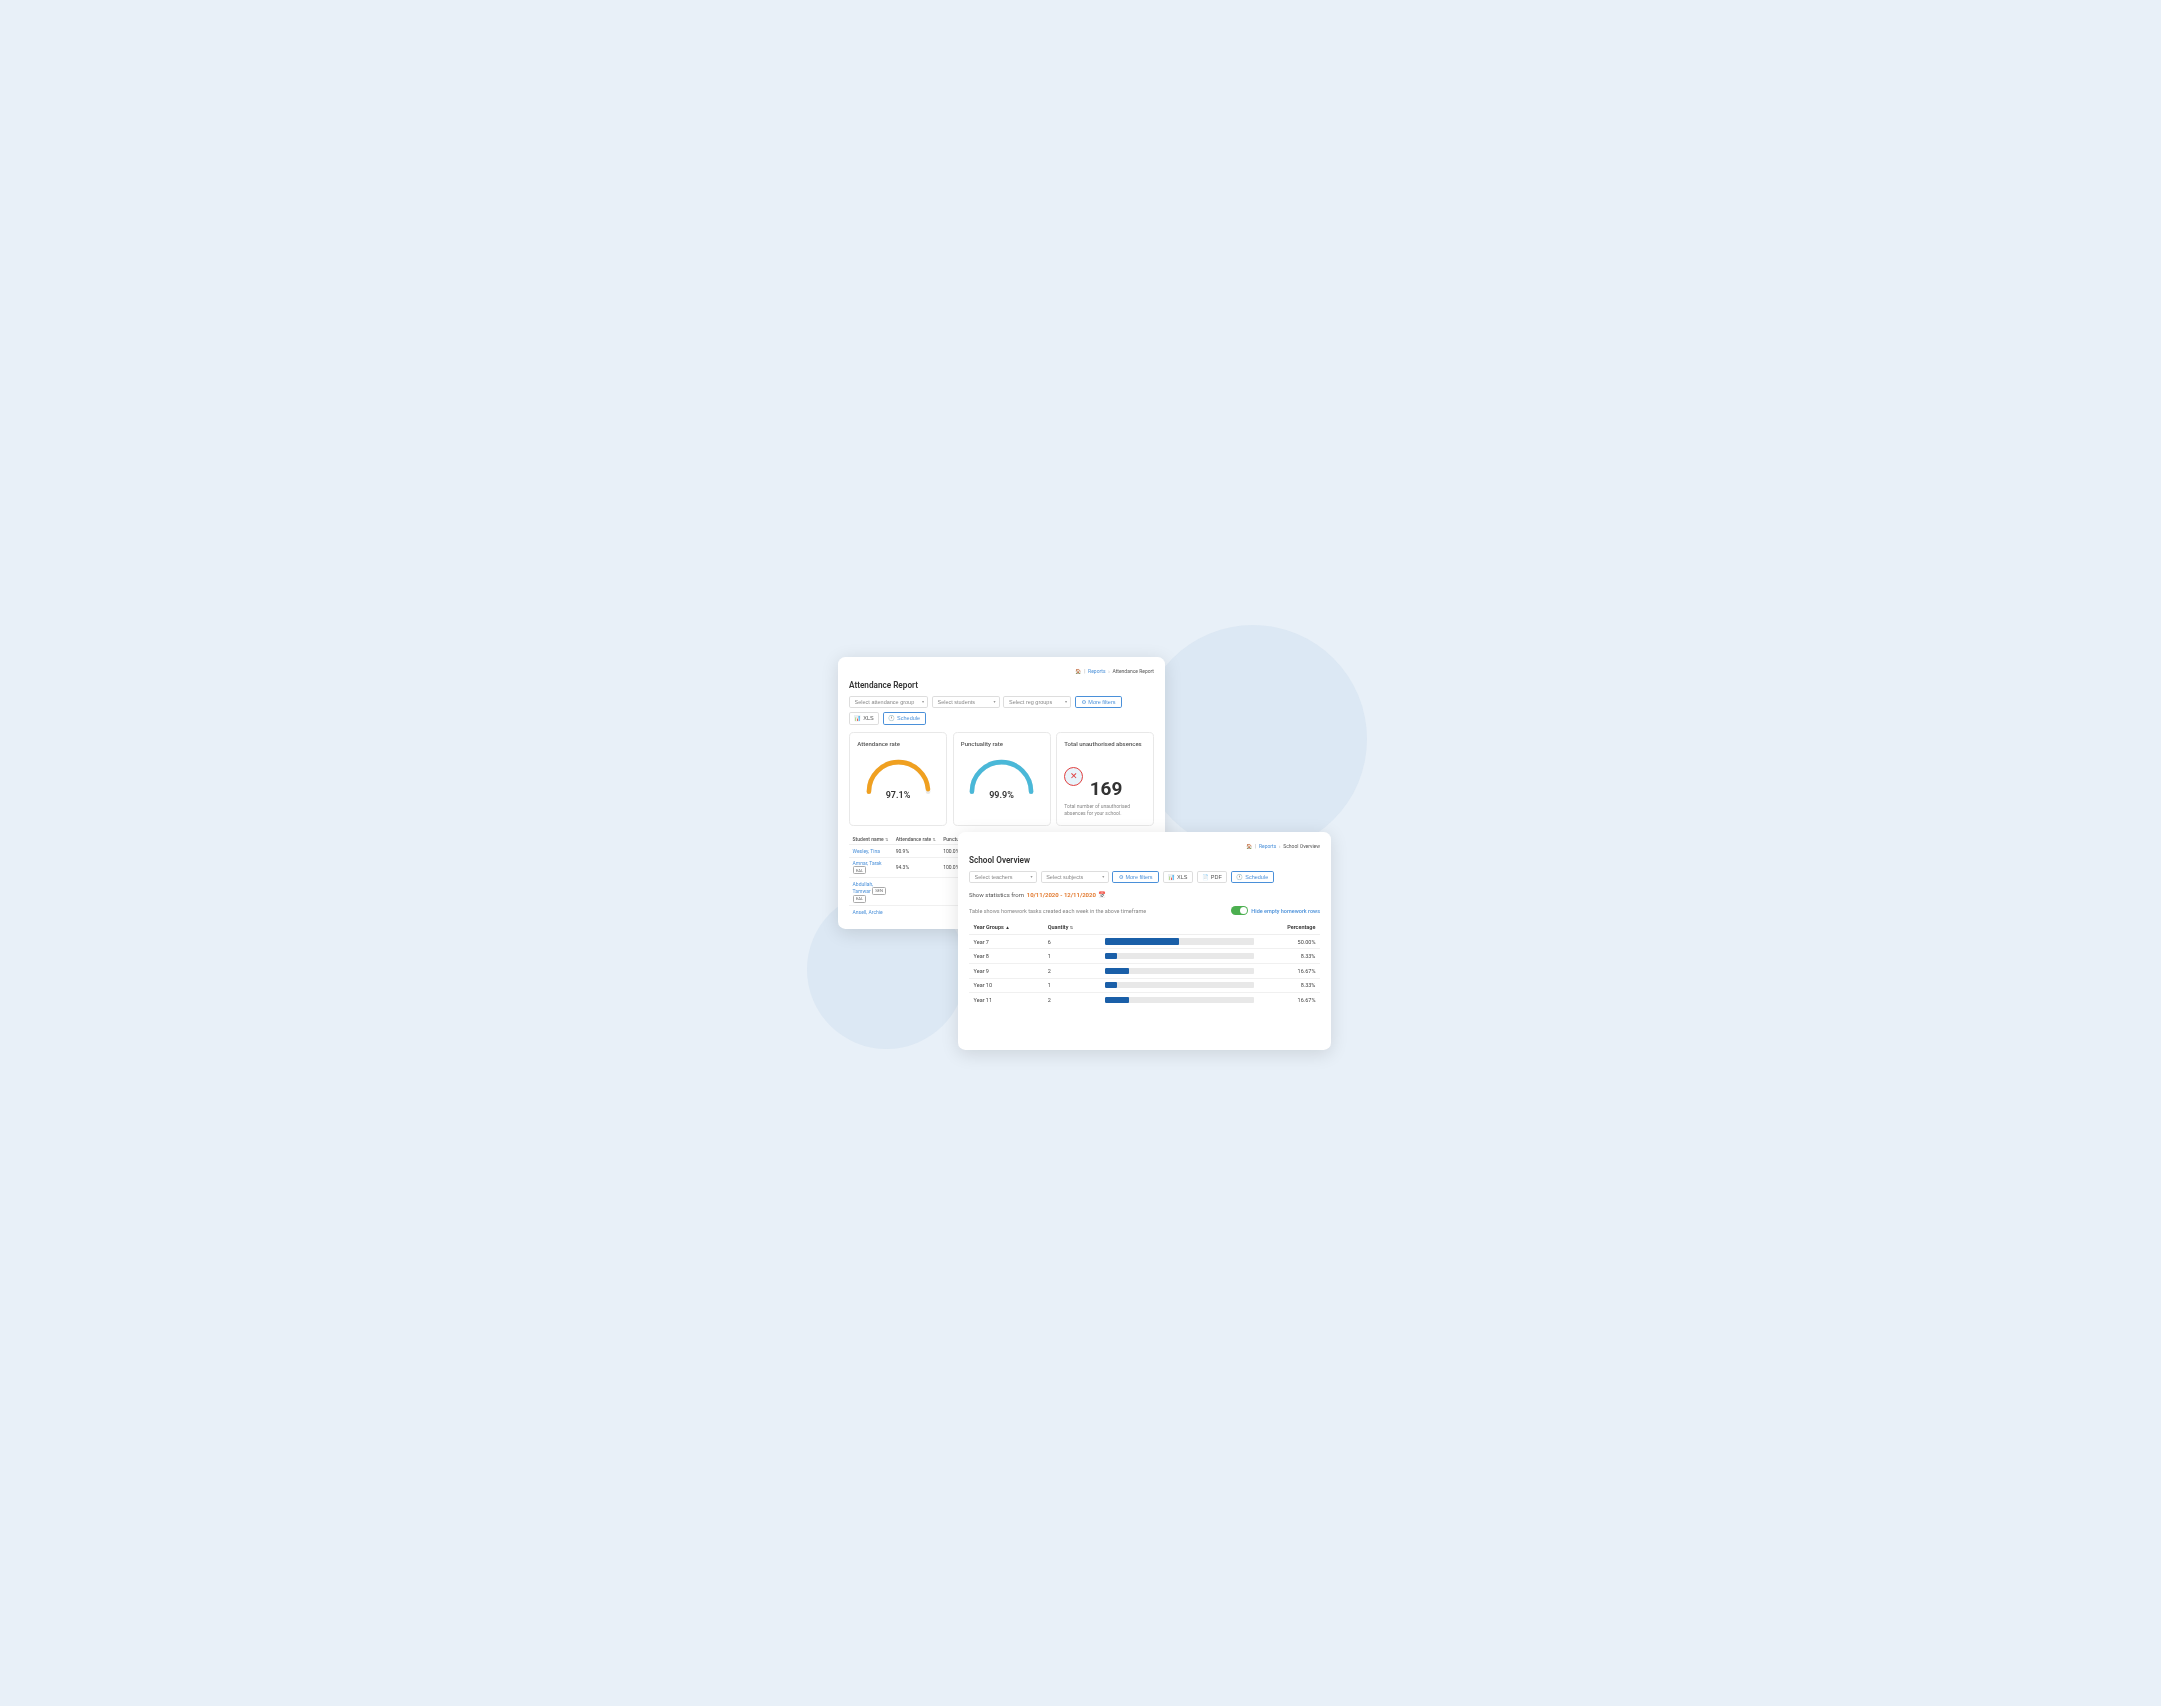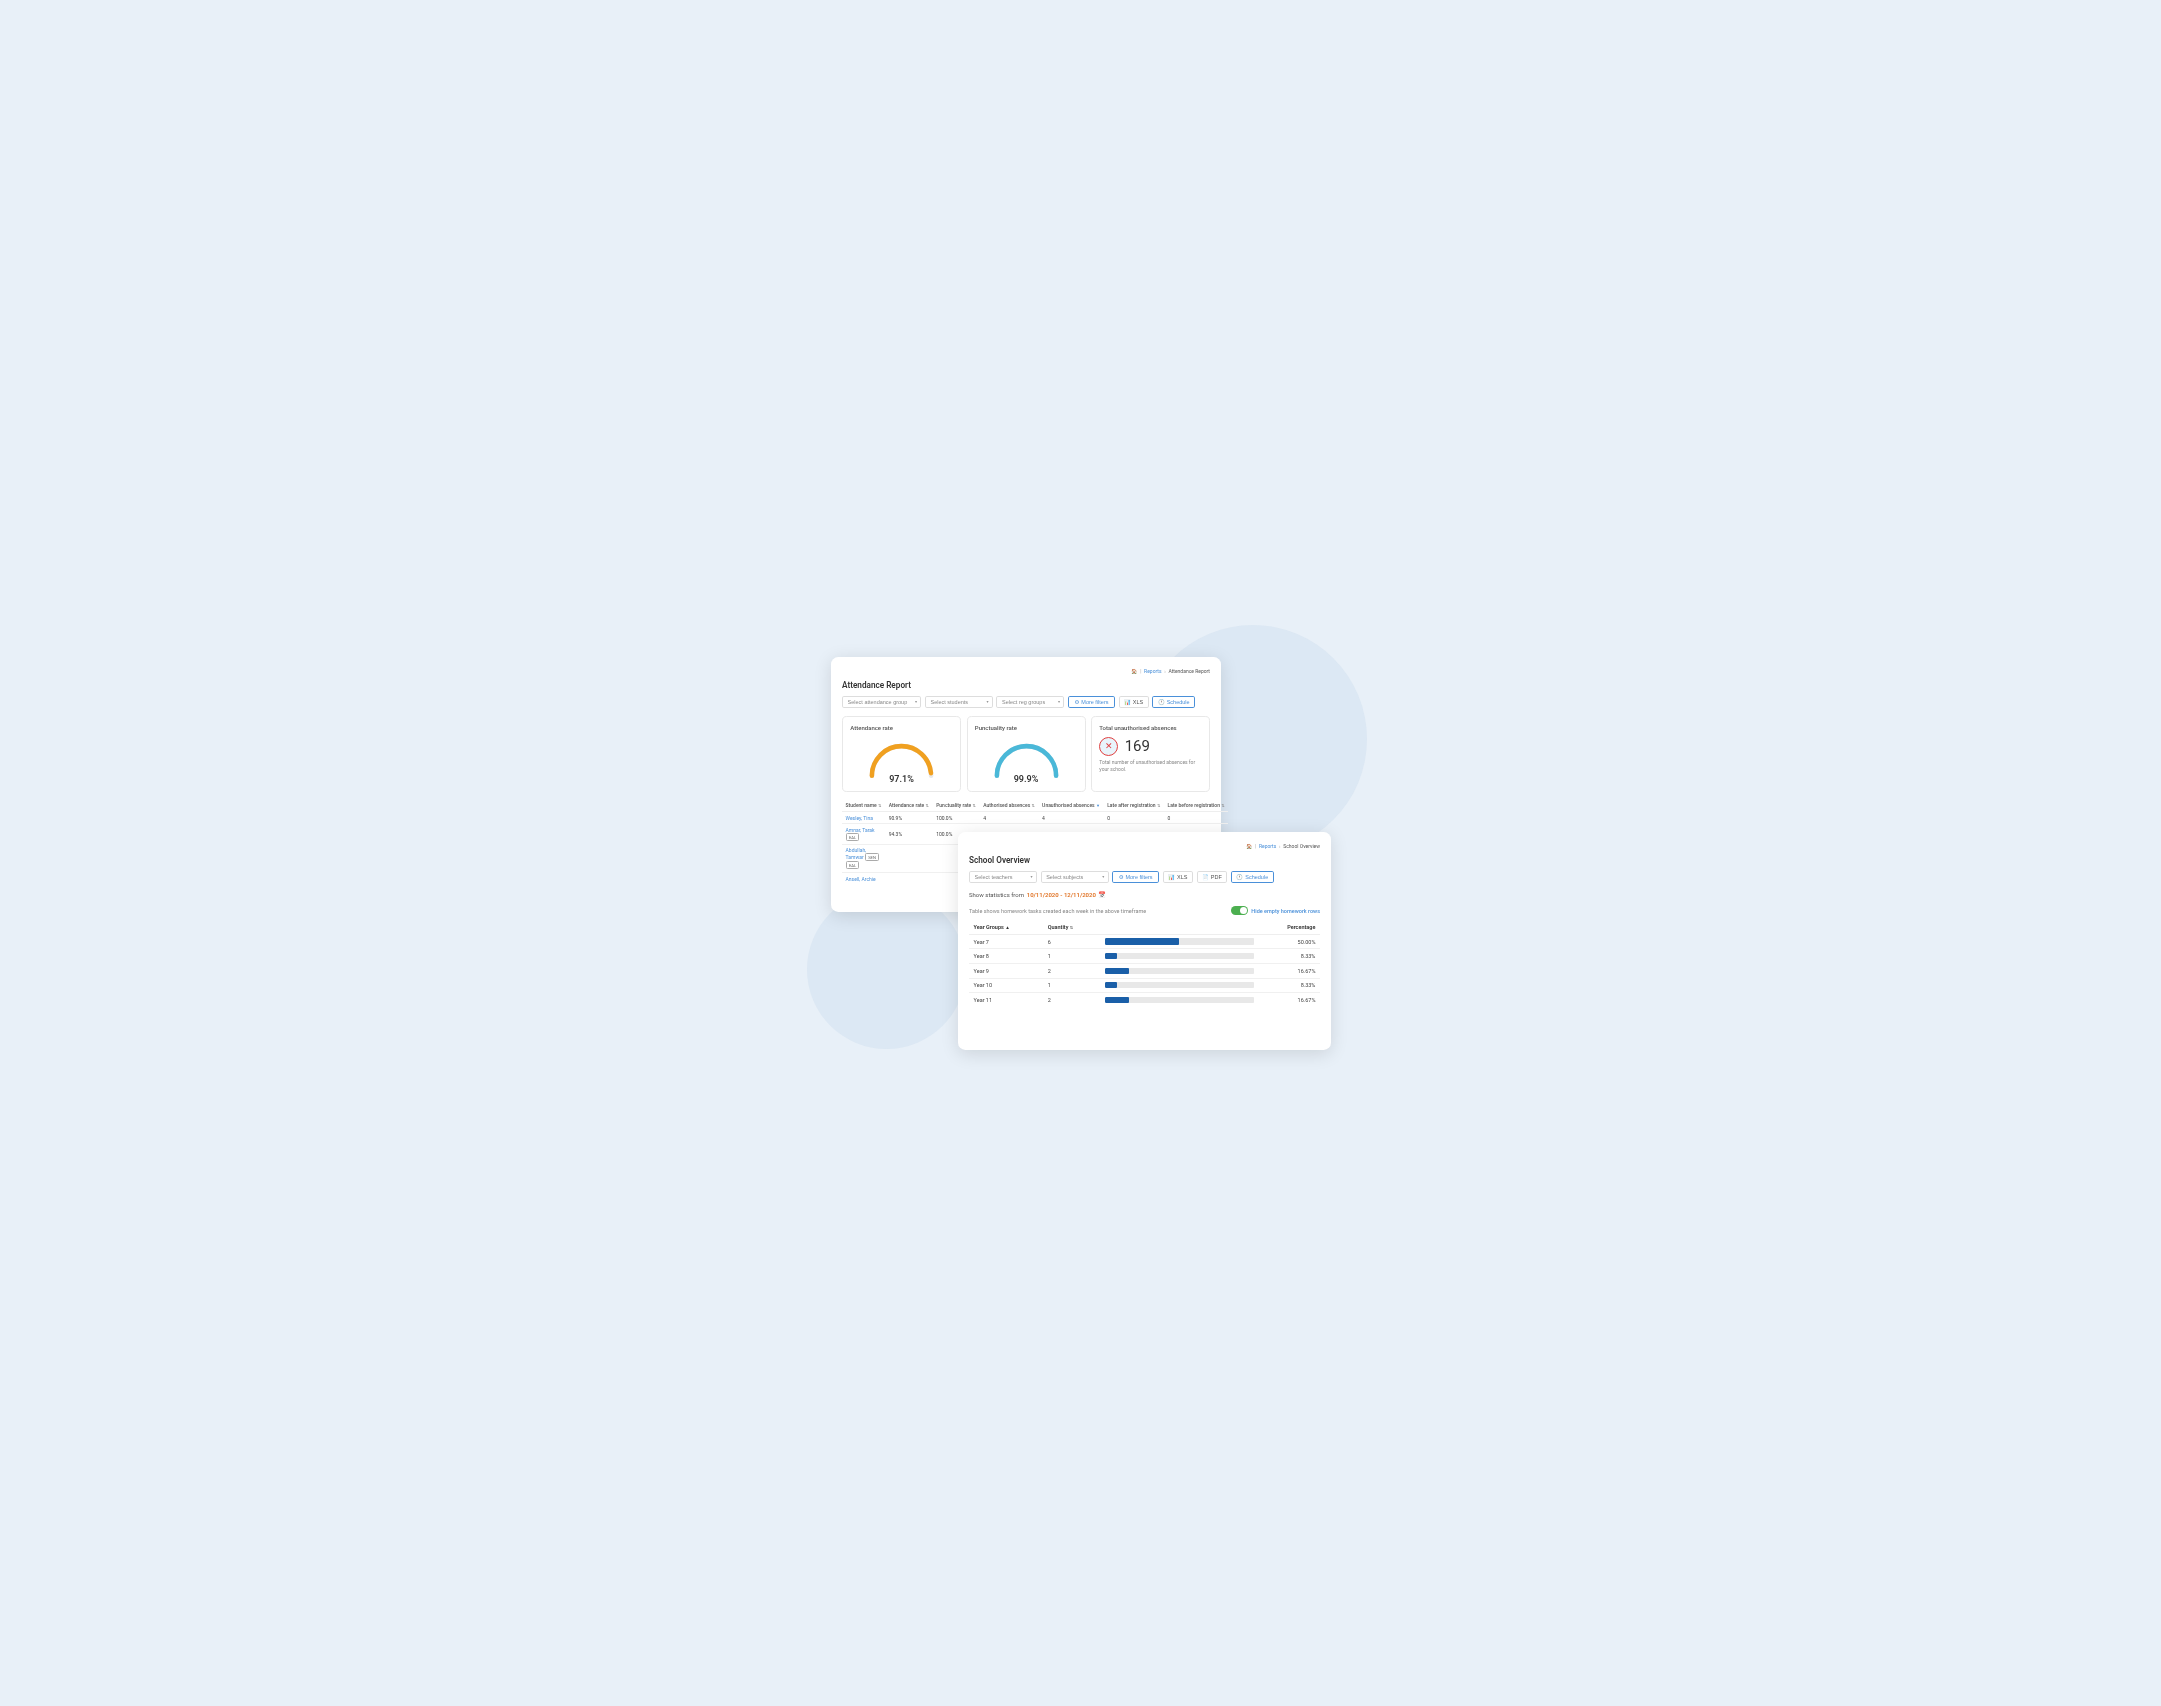--- a/index.html
+++ b/index.html
@@ -42,22 +42,22 @@
       position: absolute;
       background: #fff;
       border-radius: 7.3px;
       box-shadow: 0 3.6px 18px rgba(0,0,0,0.12);
       padding: 11px;
     }
 
     
     .attendance-card {
       top: 9px;
-      left: 1px;
-      width: 390px;
+      left: 8px;
+      width: 327px;
       min-height: 255px;
       z-index: 2;
     }
 
     
     .school-card {
       bottom: 8px;
       right: 0;
       width: 373px;
       min-height: 218px;
@@ -198,23 +198,24 @@
       border-radius: 50%;
       background: #e8f4fb;
       border: 0.9px solid #e04040;
       display: flex;
       align-items: center;
       justify-content: center;
       font-size: 9px;
       color: #e04040;
     }
     .absences-number {
-      font-size: 15px;
-      font-weight: 400;
+      font-size: 19px;
+      font-weight: 700;
       color: #333;
+      margin-top: 24px;
     }
     .absences-desc {
       font-size: 5px;
       color: #888;
       line-height: 1.4;
     }
 
     
     .data-table {
       width: 100%;

